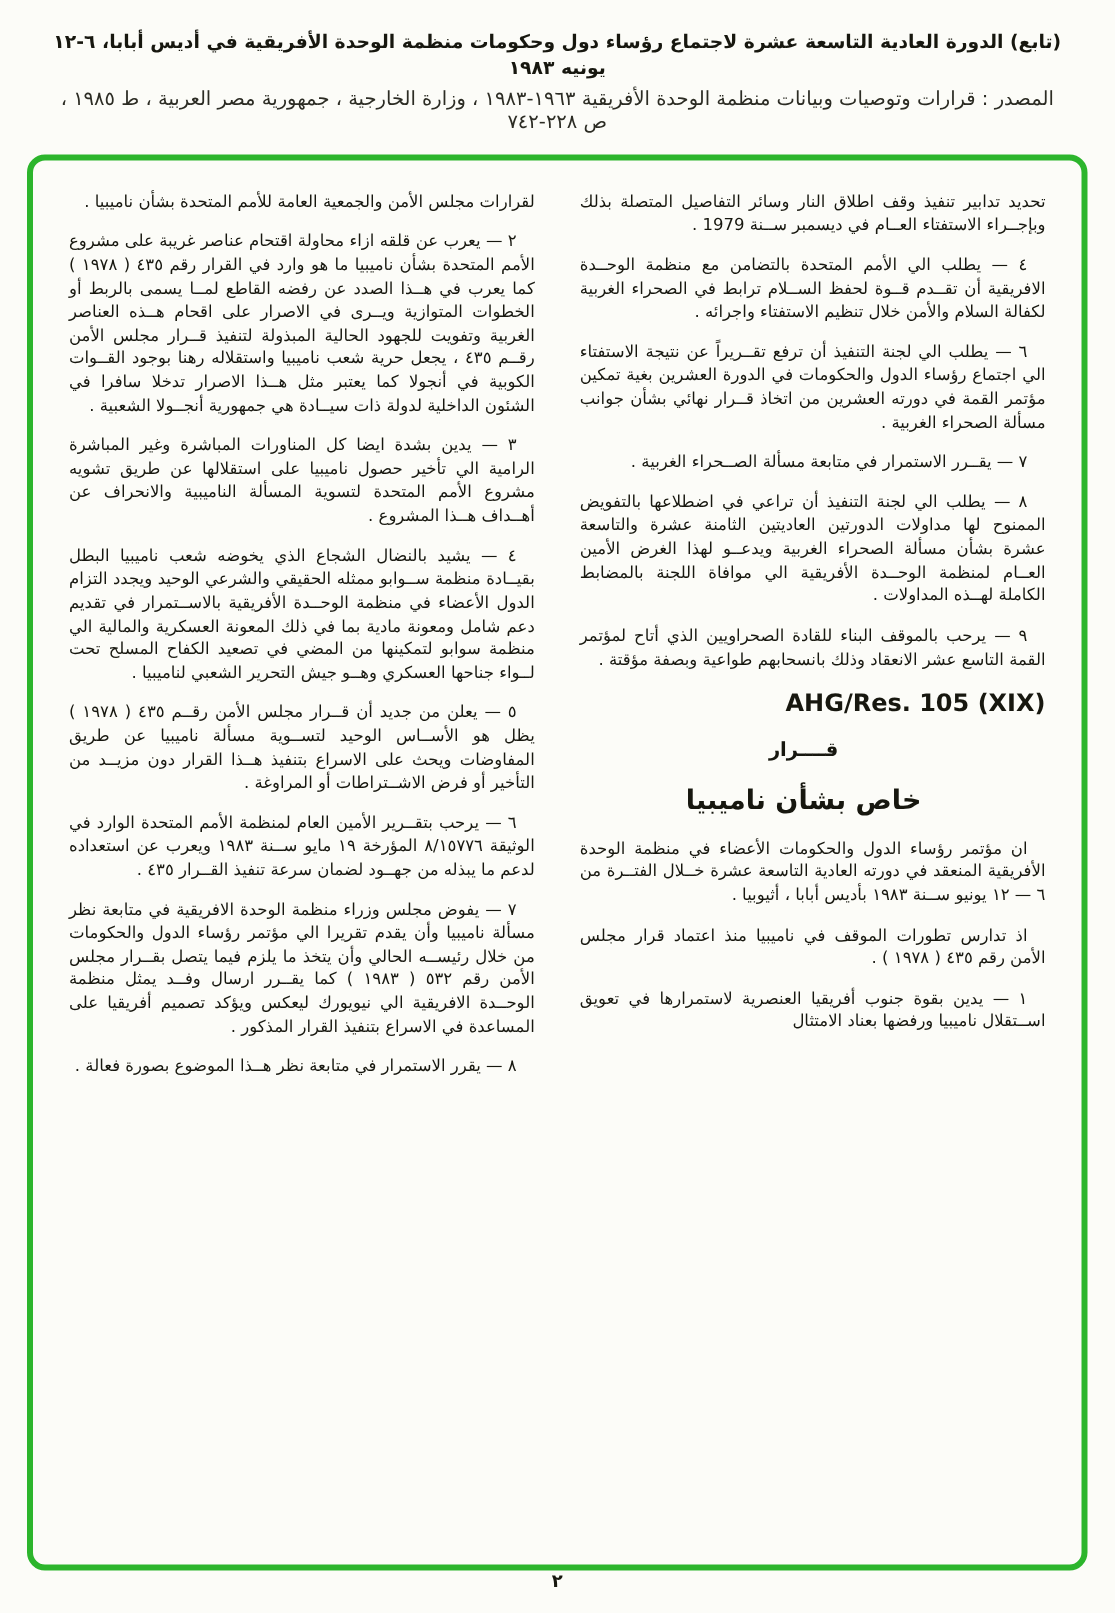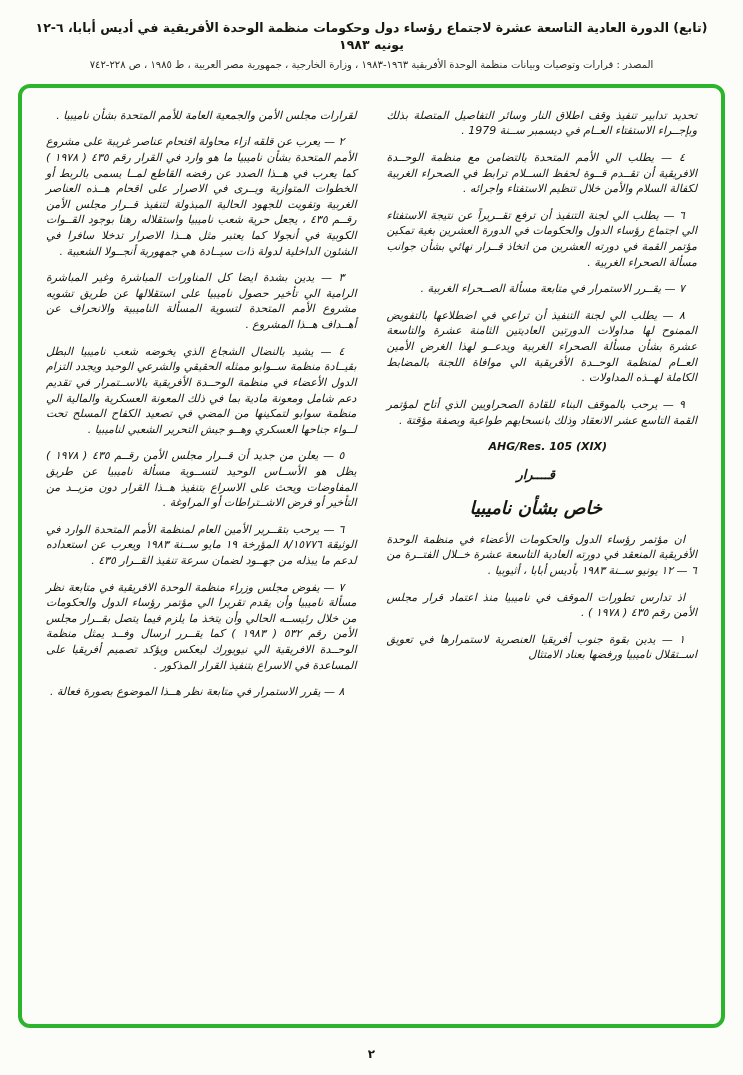--- a/index.html
+++ b/index.html
@@ -21,21 +21,21 @@
     text-align:center;
     direction:rtl;
   }
   .header .title{
     font-size:12.5px;
     font-weight:bold;
     line-height:1.35;
     padding:0 30px;
   }
   .header .source{
-    font-size:10px;
+    font-size:13px;
     margin-top:5px;
     color:#2c2c24;
     padding:0 40px;
   }
   .doc-box{
     margin:14px 18px 0 18px;
     border:4px solid var(--green);
     border-radius:12px;
     padding:20px 24px 22px 24px;
     box-sizing:border-box;
@@ -53,28 +53,27 @@
     flex:1 1 0;
     direction:rtl;
     text-align:justify;
     font-size:11px;
     line-height:1.42;
     color:var(--ink);
   }
   p.para{
     margin:0 0 11px 0;
     text-indent:12px;
-    font-style:italic;
   }
   p.para.no-indent{text-indent:0;}
   .res-code{
     direction:ltr;
-    text-align:center;
+    text-align:right;
     font-weight:bold;
-    font-size:11px;
+    font-size:16px;
     margin:18px 0 16px 0;
     text-indent:0;
   }
   .res-heading{
     text-align:center;
     font-weight:bold;
     font-size:13px;
     letter-spacing:1px;
     margin:0 0 14px 0;
     text-indent:0;

